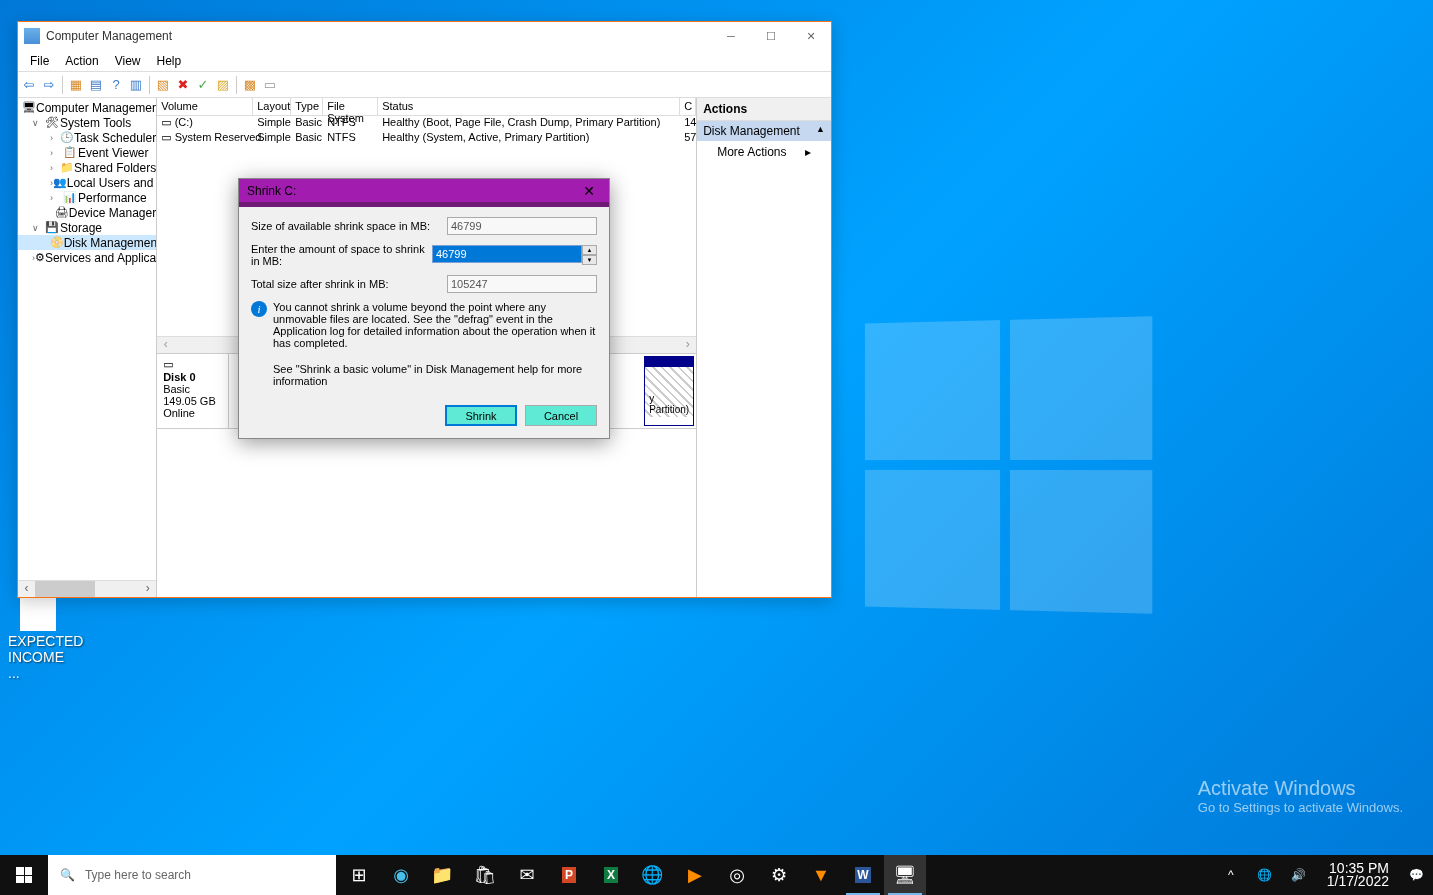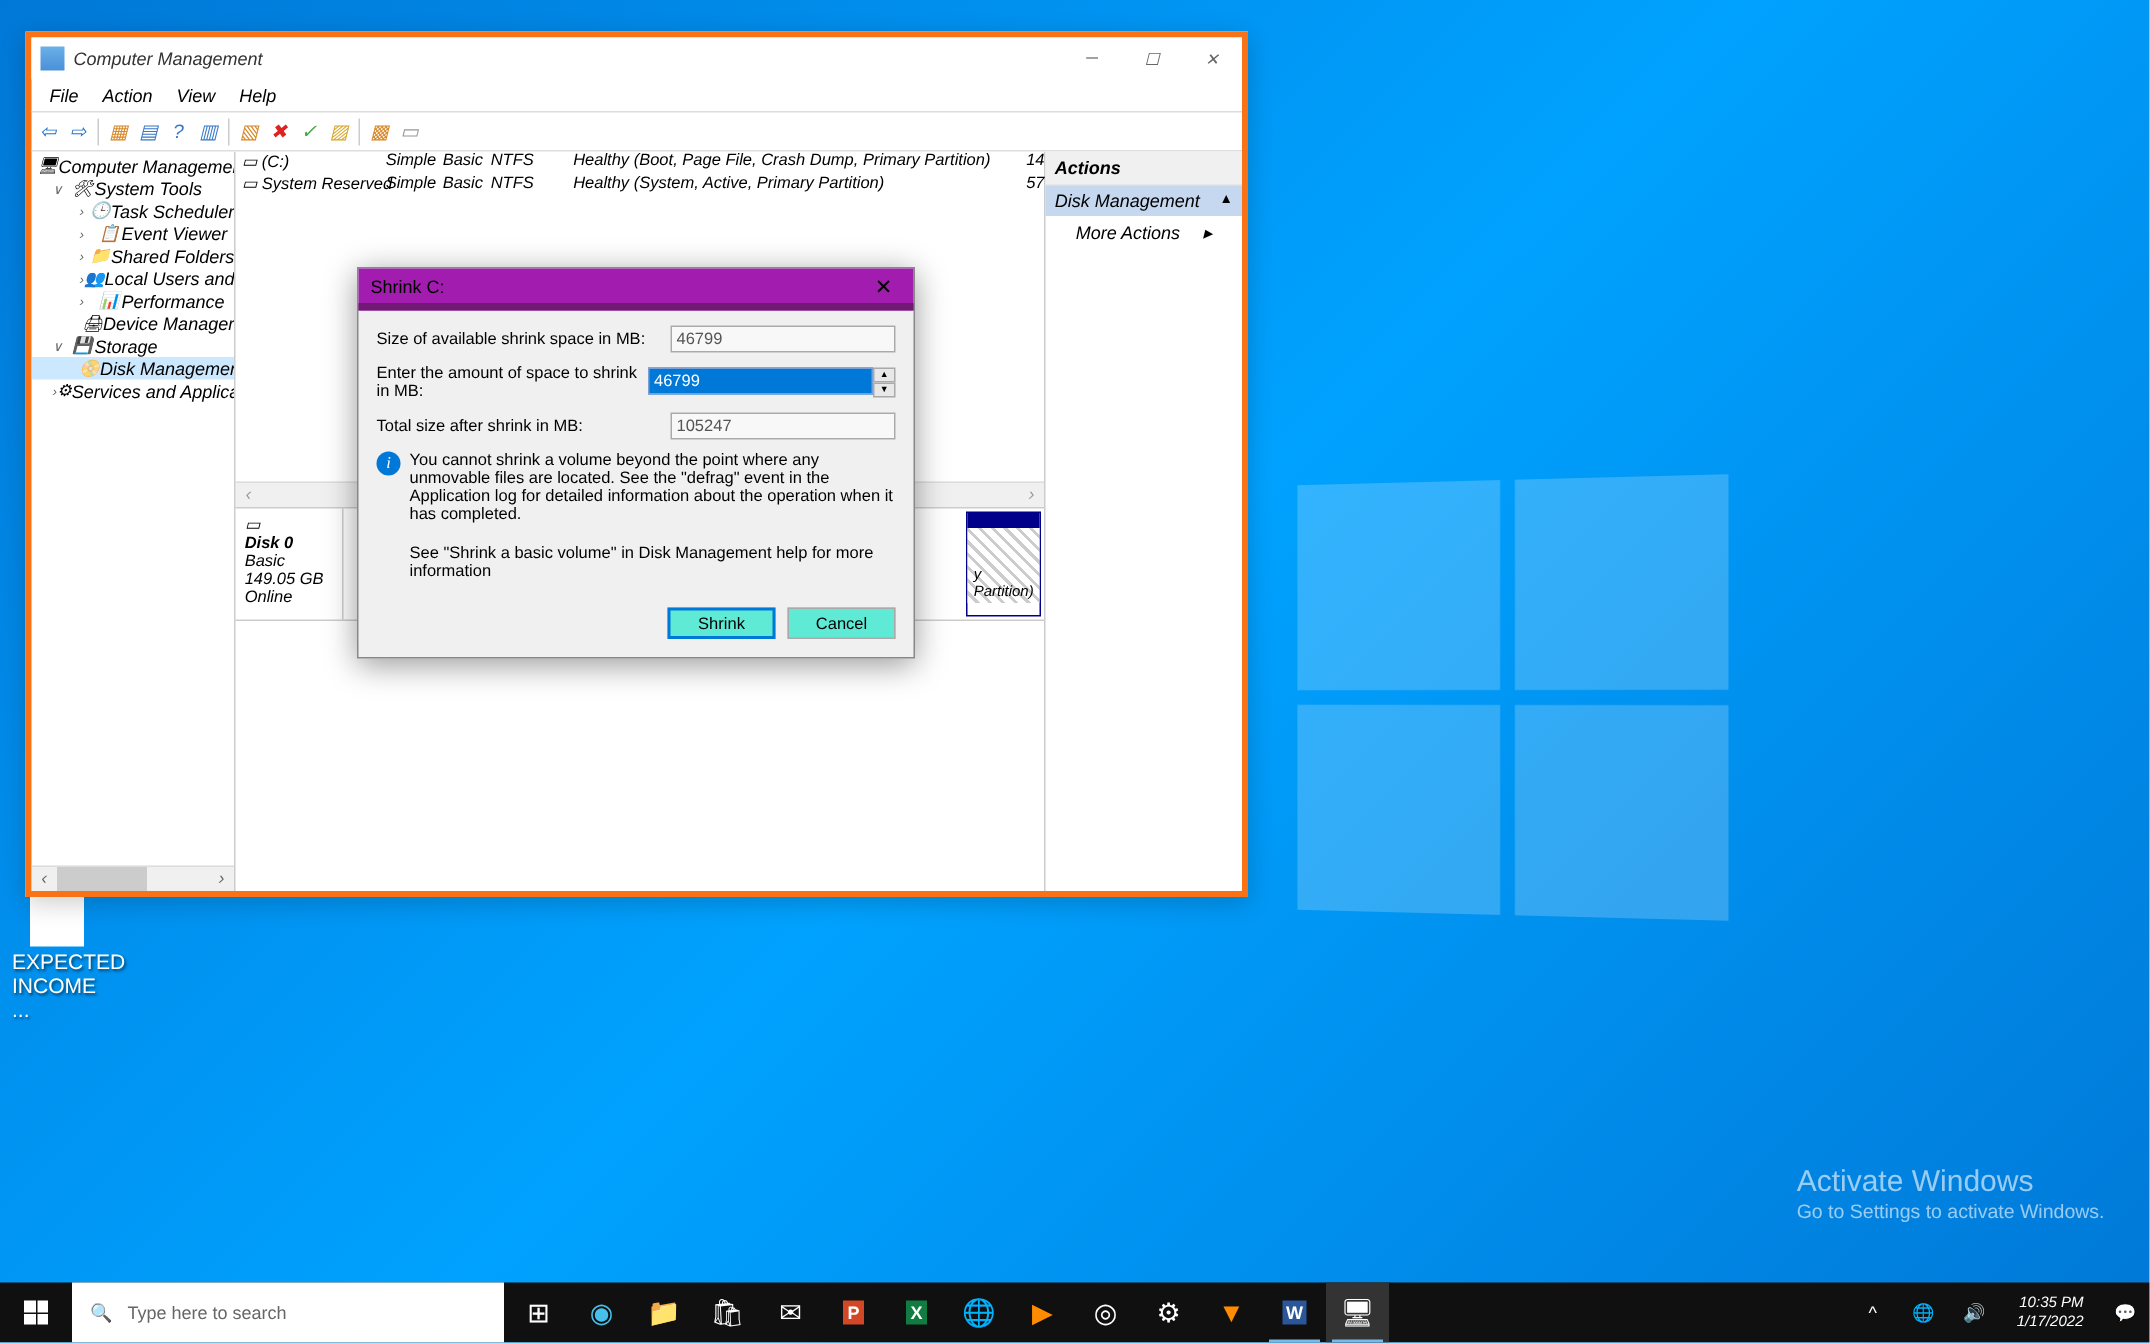--- a/index.html
+++ b/index.html
@@ -52,25 +52,24 @@
   background: #fff;
   margin: 0 auto 2px;
 }
 
 
 .window {
   position: absolute;
   left: 17px; top: 21px;
   width: 815px; height: 577px;
   background: #fff;
-  border: 4px solid #f97316;
+  border: 1px solid #f97316;
   box-shadow: 0 4px 16px rgba(0,0,0,0.2);
   display: flex;
   flex-direction: column;
-  font-style: italic;
 }
 .titlebar {
   height: 28px;
   display: flex;
   align-items: center;
   padding-left: 6px;
   background: #fff;
 }
 .title-icon {
   width: 16px; height: 16px;
@@ -348,21 +347,21 @@
   position: relative;
 }
 .tb-app .bar { position:absolute; bottom:0; left:4px; right:4px; height:2px; }
 .tray {
   margin-left: auto;
   display:flex; align-items:center;
   padding-right: 4px;
   gap: 10px;
   font-size: 12px;
 }
-.tray .clock { text-align:right; font-size:10px; line-height:13px; padding: 0 6px; font-style: italic; }
+.tray .clock { text-align:right; font-size:14px; line-height:13px; padding: 0 6px; }
 .tray .nico { width:24px; text-align:center; }
 </style>
 </head>
 <body>
 
 <div class="win-logo">
   <div></div>
     <div></div>
     <div></div>
     <div></div>
@@ -474,20 +473,28 @@
       <div class="tree-scroll">
         <div class="ar">‹</div>
           <div class="thumb"></div>
           <div style="flex:1"></div>
           <div class="ar">›</div>
       </div>
     </div>
 
     <div class="mid">
       <div class="vol-table">
+        <div class="vt-head">
+          <div class="col-vol">Volume</div>
+          <div class="col-lay">Layout</div>
+          <div class="col-typ">Type</div>
+          <div class="col-fs">File System</div>
+          <div class="col-st">Status</div>
+          <div class="col-c">C</div>
+        </div>
         <div class="vt-row">
           <div class="col-vol"><span>▭</span> <span>(C:)</span></div>
           <div class="col-lay">Simple</div>
           <div class="col-typ">Basic</div>
           <div class="col-fs">NTFS</div>
           <div class="col-st">Healthy (Boot, Page File, Crash Dump, Primary Partition)</div>
           <div class="col-c">14</div>
         </div>
         <div class="vt-row">
           <div class="col-vol"><span>▭</span> <span>System Reserved</span></div>

